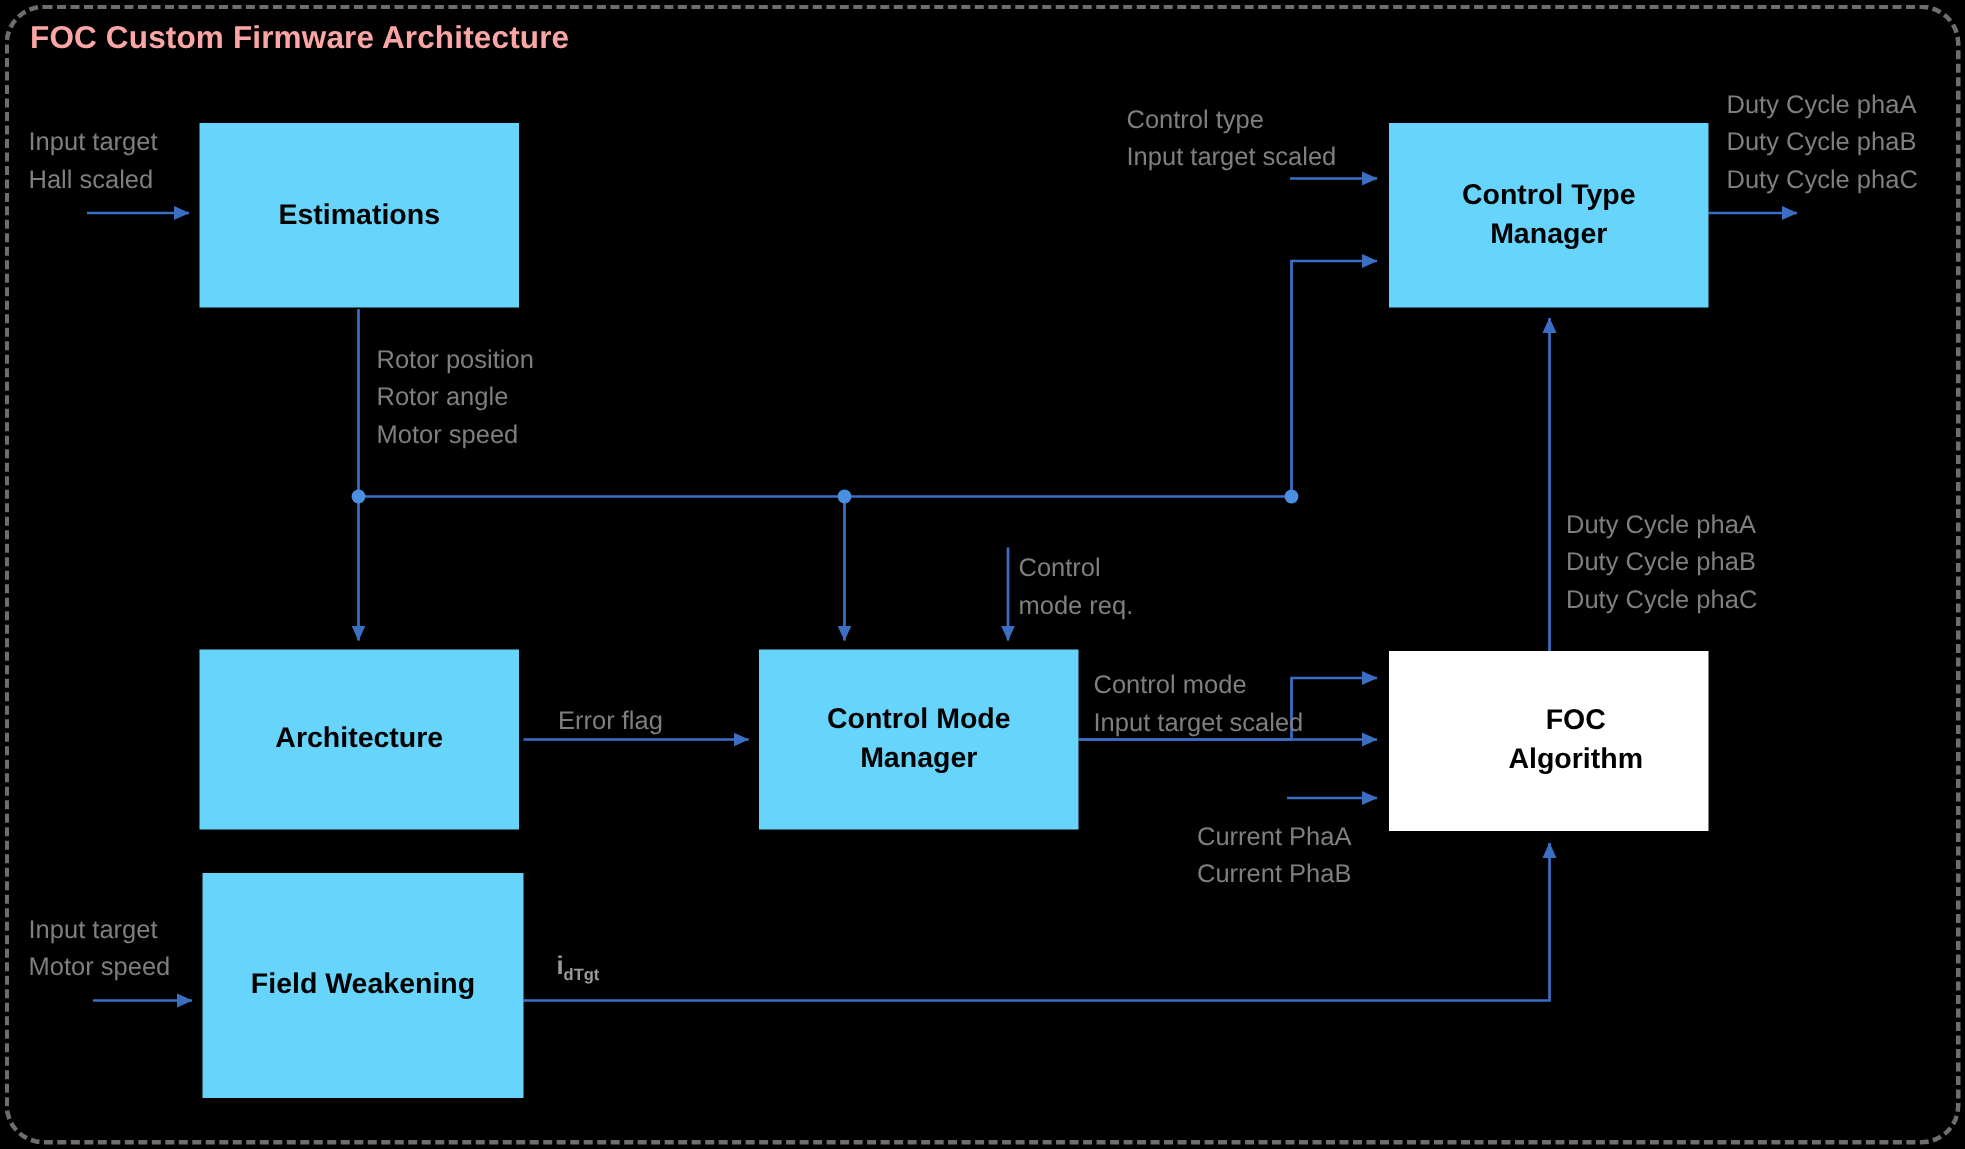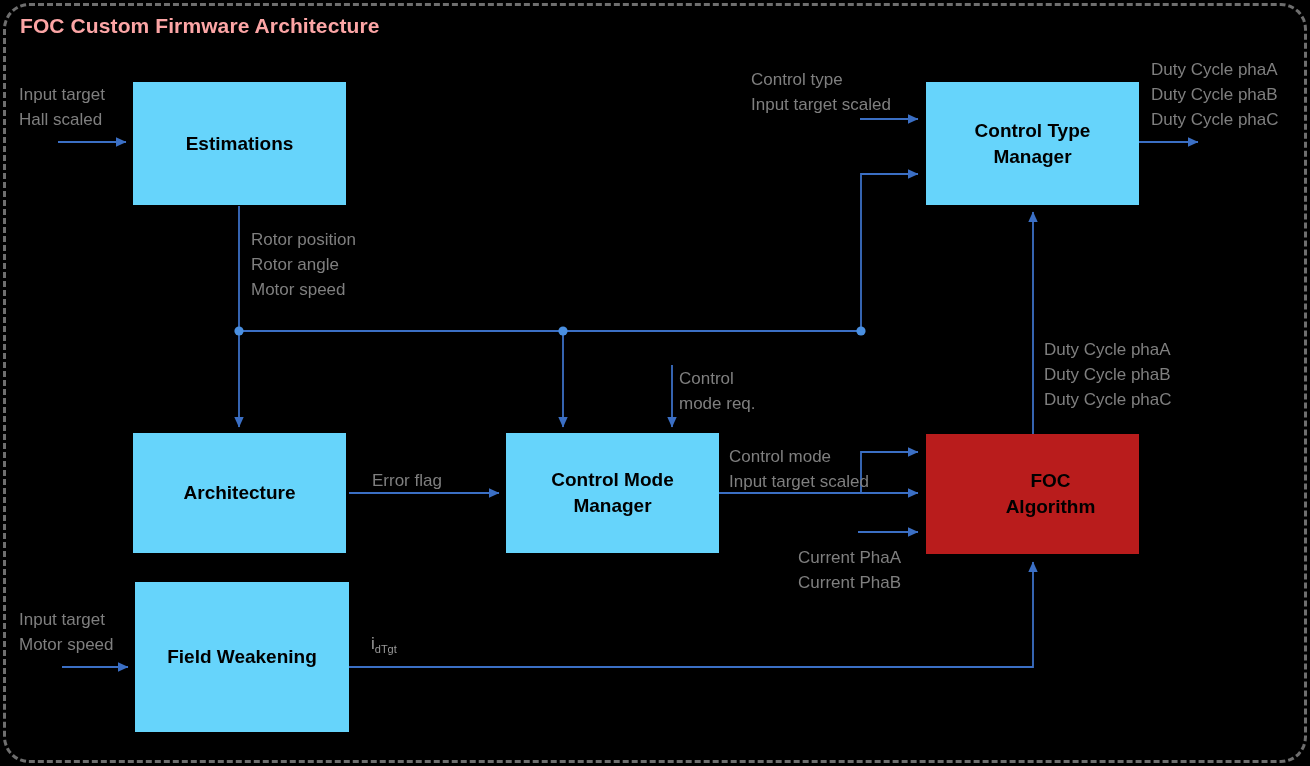--- a/index.html
+++ b/index.html
@@ -23,29 +23,29 @@
     font-size:21px;font-weight:bold;color:#fca5a5;
     letter-spacing:.1px;white-space:nowrap;
   }
   .node{
     position:absolute;box-sizing:border-box;
     display:flex;align-items:center;justify-content:center;
     text-align:center;color:#000;font-weight:bold;font-size:19px;
     line-height:1.35;
   }
   .node.cyan{background:#66d4fb;}
-  .node.pink{background:#b91c1c;padding-left:36px;}
+  .node.pink{background:#ffffff;padding-left:36px;}
   .lbl{
     position:absolute;color:#7f7f7f;font-size:17px;line-height:25px;
     white-space:nowrap;
   }
   svg.wires{position:absolute;left:0;top:0;width:1310px;height:766px;overflow:visible;}
   .sub{font-size:11px;vertical-align:baseline;position:relative;top:4px;}
   .idtgt{
-    position:absolute;color:#9a9a9a;font-size:17px;font-weight:normal;white-space:nowrap;
+    position:absolute;color:#9a9a9a;font-size:17px;font-weight:bold;white-space:nowrap;
   }
 </style>
 </head>
 <body>
 
 <div id="canvas">
 
   <div class="frame"></div>
 
   <div class="title">FOC Custom Firmware Architecture</div>

